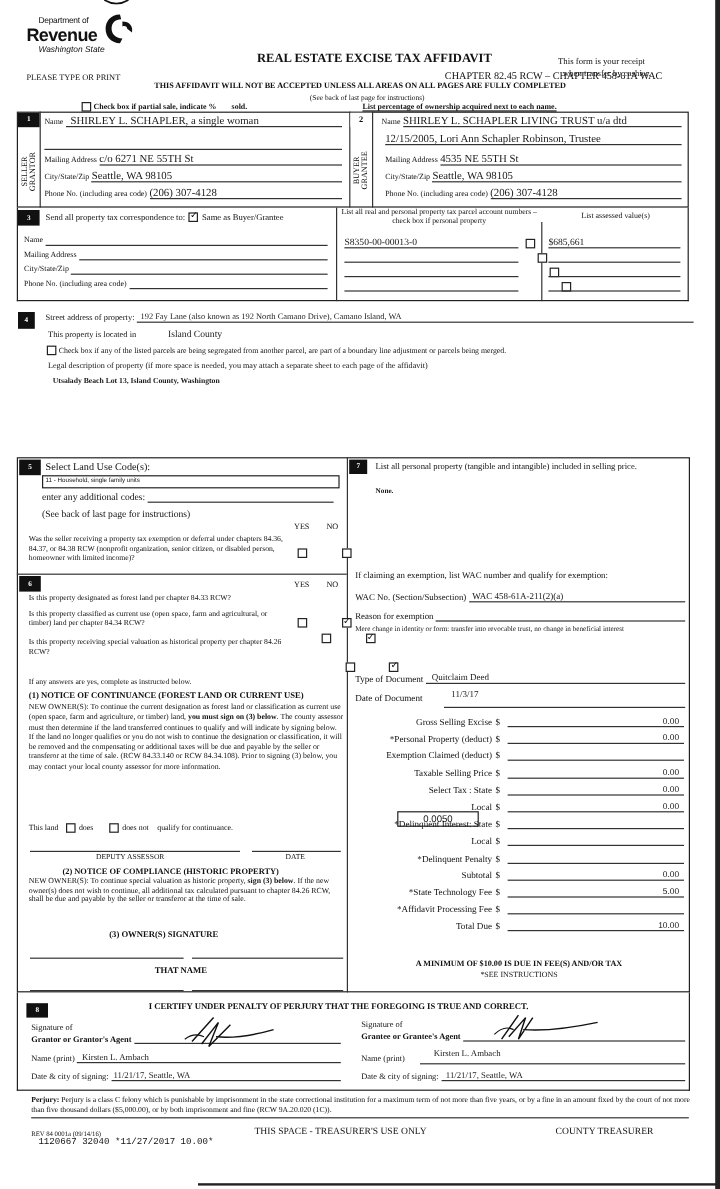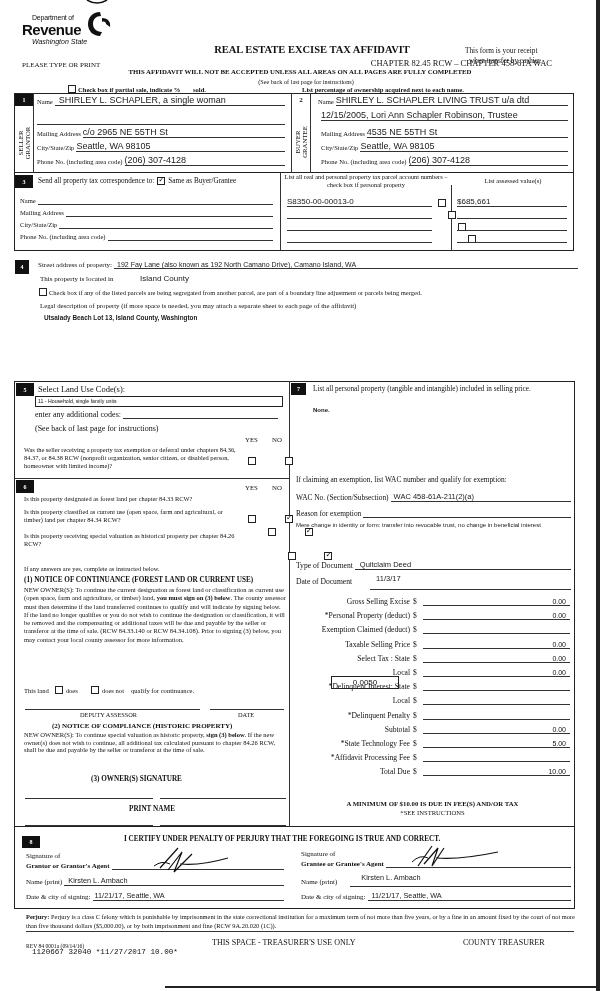--- a/index.html
+++ b/index.html
@@ -1,20 +1,20 @@
 <!DOCTYPE html>
 <html><head>
 <meta charset="utf-8">
 <style>
 *{box-sizing:border-box;margin:0;padding:0}
 html,body{width:600px;height:991px;background:#fff;overflow:hidden}
 body{position:relative;font-family:"Liberation Serif",serif;color:#111;font-size:7.5px}
 .abs{position:absolute}
 .sans{font-family:"Liberation Sans",sans-serif}
-.hw{font-family:Liberation Sans, sans-serif;color:#1a1a1a}
+.hw{font-family:Liberation Serif, serif;color:#1a1a1a}
 .blk{background:#111;color:#fff;font-weight:bold;font-size:6px;display:flex;align-items:center;justify-content:center}
 .ul{border-bottom:1px solid #333}
 .cb{display:inline-block;width:8px;height:8px;border:1px solid #222;background:#fff;position:relative;vertical-align:middle}
 .cb.on::after{content:"✓";position:absolute;left:0px;top:-3px;font-size:8px;font-family:"DejaVu Sans",sans-serif;line-height:10px}
 .vline{position:absolute;width:1px;background:#333}
 .hline{position:absolute;height:1px;background:#333}
 .row{position:absolute;display:flex;align-items:flex-end;white-space:nowrap}
 .fill{flex:1;border-bottom:1px solid #333;margin-left:2px;height:10px;display:flex;align-items:flex-end}
 .r{justify-content:flex-end;padding-right:4px}
 .money .lbl{width:112px;text-align:right;font-size:7.6px}
@@ -68,21 +68,21 @@
     <div>GRANTOR</div>
   </div>
 </div>
 <div class="row" style="left:37px;top:96px;width:248px">
   <span class="small">Name</span>
   <span class="fill hw" style="font-size:9px;padding-left:4px">SHIRLEY L. SCHAPLER, a single woman</span>
 </div>
 <div class="hline" style="left:37px;top:124px;width:248px"></div>
 <div class="row" style="left:37px;top:128px;width:248px">
   <span class="small">Mailing Address</span>
-  <span class="fill hw" style="font-size:9px">c/o 2965 NE 55TH St</span>
+  <span class="fill hw" style="font-size:9px">c/o 6271 NE 55TH St</span>
 </div>
 <div class="row" style="left:37px;top:142px;width:248px">
   <span class="small">City/State/Zip</span>
   <span class="fill hw" style="font-size:9px">Seattle, WA  98105</span>
 </div>
 <div class="row" style="left:37px;top:156px;width:248px">
   <span class="small">Phone No. (including area code)</span>
   <span class="fill hw" style="font-size:9px">(206) 307-4128</span>
 </div>
 
@@ -216,21 +216,21 @@
 <div class="hline" style="left:210px;top:709px;width:74px"></div>
 <div class="abs" style="left:80px;top:711px;font-size:6.3px">DEPUTY ASSESSOR</div>
 <div class="abs" style="left:238px;top:711px;font-size:6.3px">DATE</div>
 <div class="abs" style="left:52px;top:722px;font-size:7px;font-weight:bold">(2) NOTICE OF COMPLIANCE (HISTORIC PROPERTY)</div>
 <div class="abs" style="left:24px;top:731px;width:262px;font-size:6.5px;line-height:7.5px">
   <span>NEW OWNER(S): To continue special valuation as historic property, </span><b>sign (3) below</b><span>. If the new owner(s) does not wish to continue, all additional tax calculated pursuant to chapter 84.26 RCW, shall be due and payable by the seller or transferor at the time of sale.</span>
 </div>
 <div class="abs" style="left:91px;top:775px;font-size:7.2px;font-weight:bold">(3)  OWNER(S) SIGNATURE</div>
 <div class="hline" style="left:25px;top:798px;width:128px"></div>
 <div class="hline" style="left:160px;top:798px;width:126px"></div>
-<div class="abs" style="left:129px;top:805px;font-size:7.2px;font-weight:bold">PRINT NAME</div>
+<div class="abs" style="left:129px;top:805px;font-size:7.2px;font-weight:bold">THAT NAME</div>
 <div class="hline" style="left:25px;top:825px;width:128px"></div>
 <div class="hline" style="left:160px;top:825px;width:126px"></div>
 
 
 <div class="abs blk" style="left:291px;top:383px;width:15px;height:12px">7</div>
 <div class="abs" style="left:306px;top:384px;width:255px;font-size:7.2px;line-height:10px;text-indent:7px">List all  personal property (tangible and intangible) included in selling price.</div>
 <div class="abs hw" style="left:313px;top:407px;font-size:6px;font-weight:bold">None.</div>
 <div class="abs" style="left:296px;top:475px;font-size:7.4px">If claiming an exemption, list WAC number and qualify for exemption:</div>
 <div class="row" style="left:296px;top:492px;width:275px">
   <span style="font-size:7.4px">WAC No. (Section/Subsection)</span>

